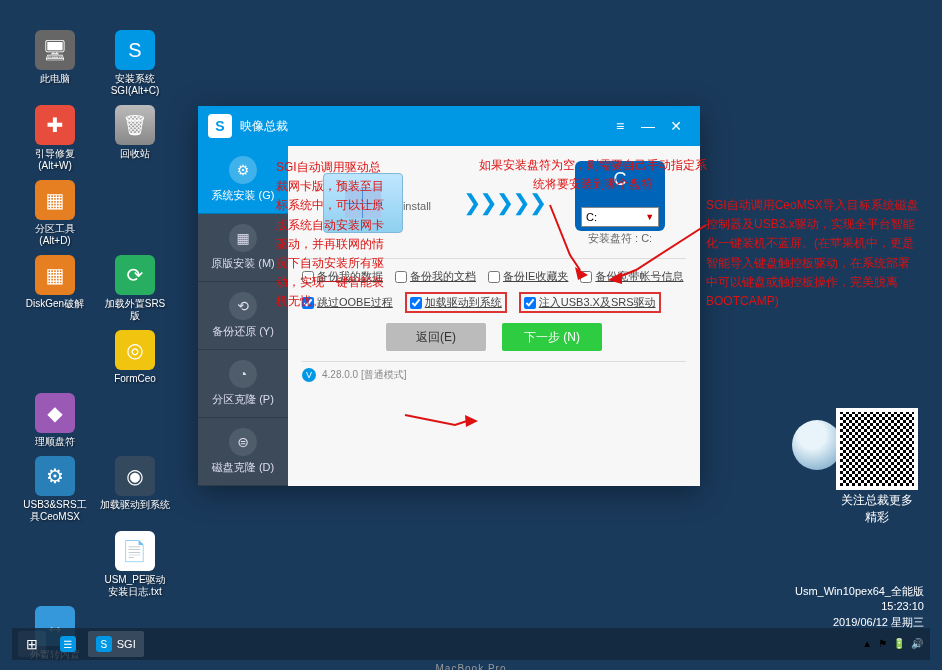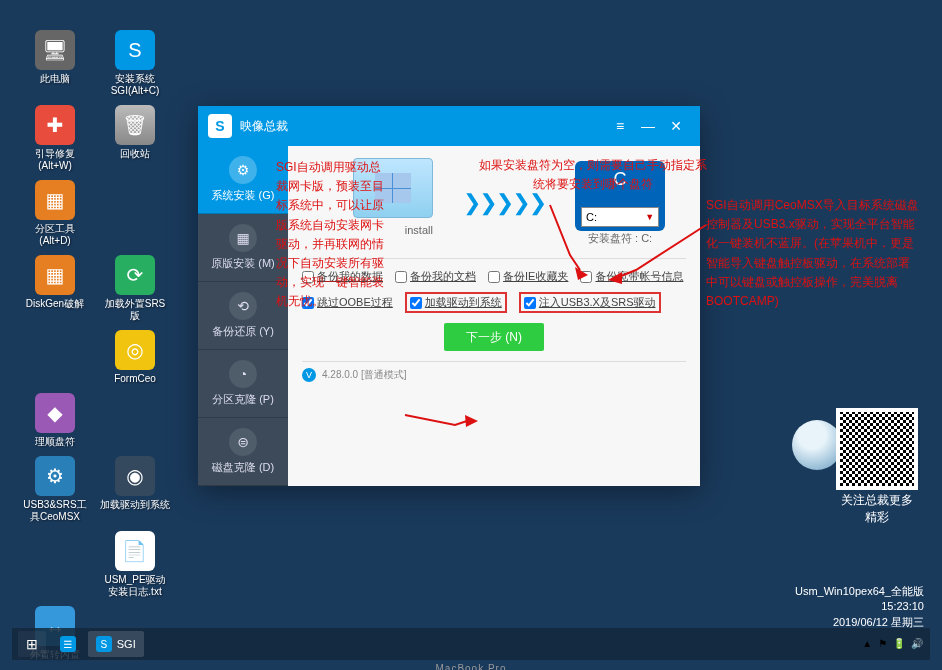--- a/index.html
+++ b/index.html
@@ -33,21 +33,21 @@
   
   .body { display: flex; }
   .sidebar { width: 90px; background: #3c4a5a; display: flex; flex-direction: column; }
   .sidebar-item { height: 68px; display: flex; flex-direction: column; align-items: center; justify-content: center; color: #dde; font-size: 11px; cursor: pointer; border-bottom: 1px solid rgba(0,0,0,0.2); }
   .sidebar-item.active { background: #0098e5; color: #fff; }
   .sidebar-item .sico { width: 28px; height: 28px; border-radius: 50%; background: rgba(255,255,255,0.1); display: flex; align-items: center; justify-content: center; margin-bottom: 4px; font-size: 14px; }
   .sidebar-item.active .sico { background: rgba(255,255,255,0.25); }
   
   .main { flex: 1; padding: 12px 14px 8px; background: #f7f7f7; position: relative; }
   .install-row { display: flex; align-items: center; justify-content: center; gap: 30px; margin-bottom: 10px; }
-  .disk-box { width: 110px; height: 90px; display: flex; flex-direction: column; align-items: flex-end; }
+  .disk-box { width: 110px; height: 90px; display: flex; flex-direction: row; align-items: center; }
   .disk-img { width: 80px; height: 60px; background: linear-gradient(#bfe6ff,#8fd0f0); border: 1px solid #7fb8d8; border-radius: 4px; display: flex; align-items: center; justify-content: center; }
   .disk-win { width: 36px; height: 30px; background: #4a90d9; display: grid; grid-template-columns: 1fr 1fr; grid-template-rows: 1fr 1fr; gap: 1px; }
   .disk-win div { background: #fff; opacity: 0.5; }
   .disk-lbl { font-size: 11px; color: #666; margin-top: 6px; }
   .arrows { color: #0098e5; font-size: 22px; letter-spacing: -2px; }
   .target-disk { width: 90px; height: 70px; background: #0065b8; border-radius: 6px; display: flex; flex-direction: column; align-items: center; justify-content: flex-end; padding: 4px; position: relative; }
   .target-disk .c-label { color:#fff; font-size: 18px; position:absolute; top: 8px; }
   .drive-select { width: 78px; height: 20px; background:#fff; border:1px solid #888; font-size:11px; padding:0 4px; display:flex; align-items:center; justify-content:space-between; cursor:pointer; }
   .drive-select .tri { font-size:9px; color:#c00; }
   .target-lbl { font-size: 11px; color: #666; text-align:center; }
@@ -246,20 +246,21 @@
               <span>加载驱动到系统</span>
             </label>
             <label class="chk hl-box">
               <input type="checkbox" checked="" style="">
               <span>注入USB3.X及SRS驱动</span>
             </label>
           </div>
       </div>
 
       <div class="btns">
+        <button class="btn btn-back">返回(E)</button>
         <button class="btn btn-next">下一步 (N)</button>
       </div>
 
       <div class="footer">
         <div class="v-ico">V</div>
         <span>4.28.0.0 [普通模式]</span>
       </div>
     </div>
   </div>
 </div>

